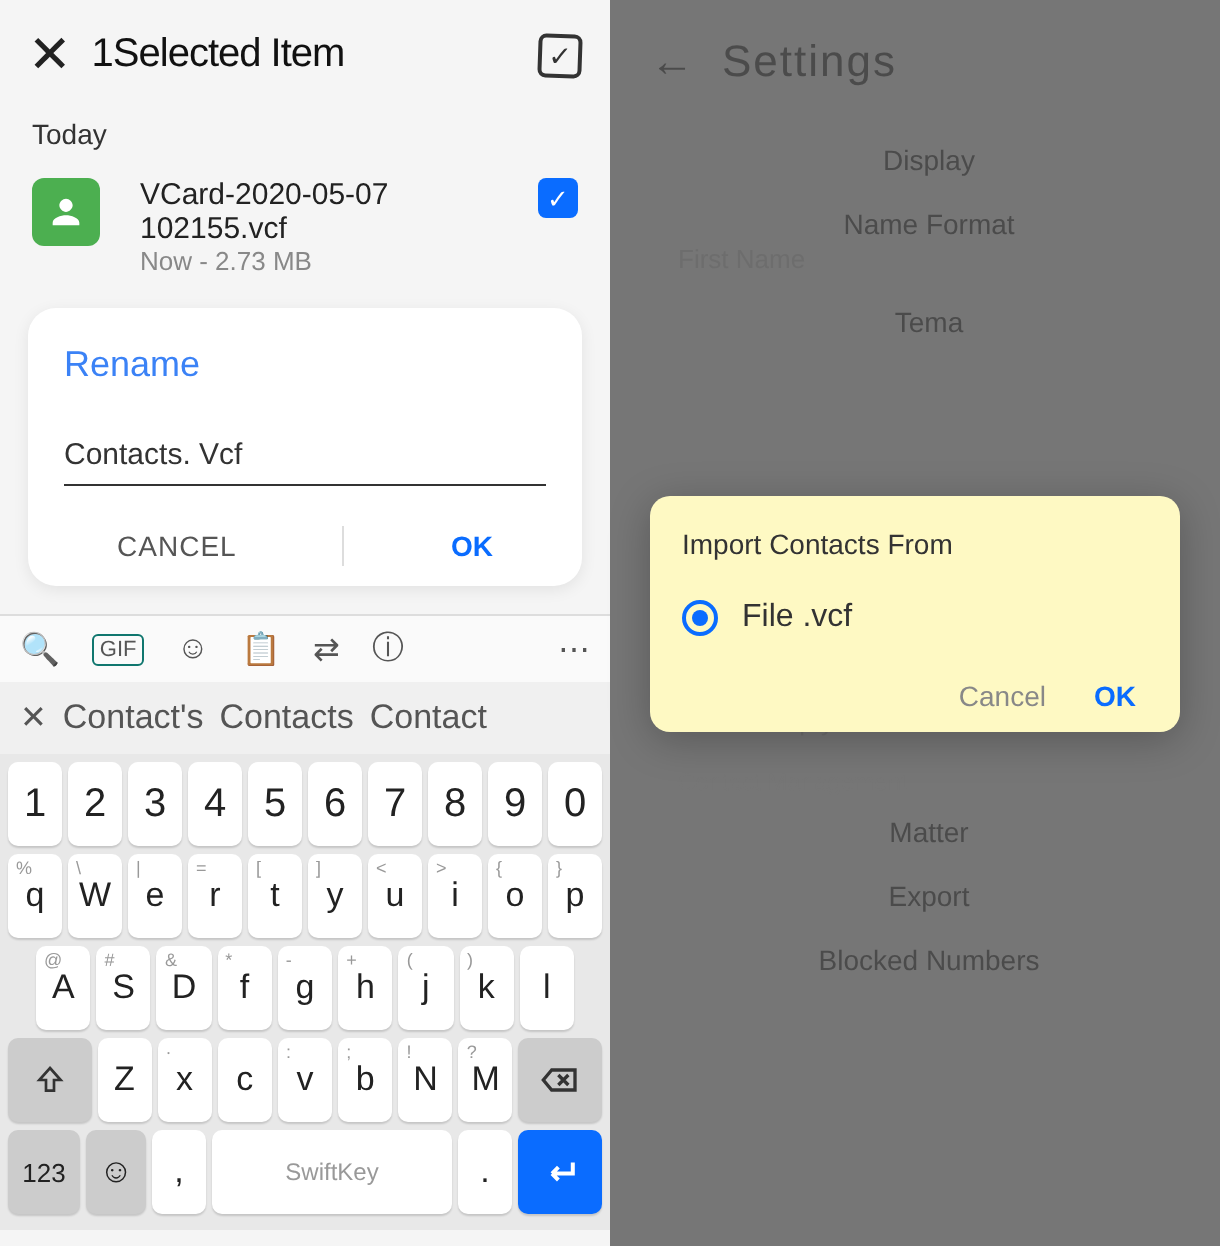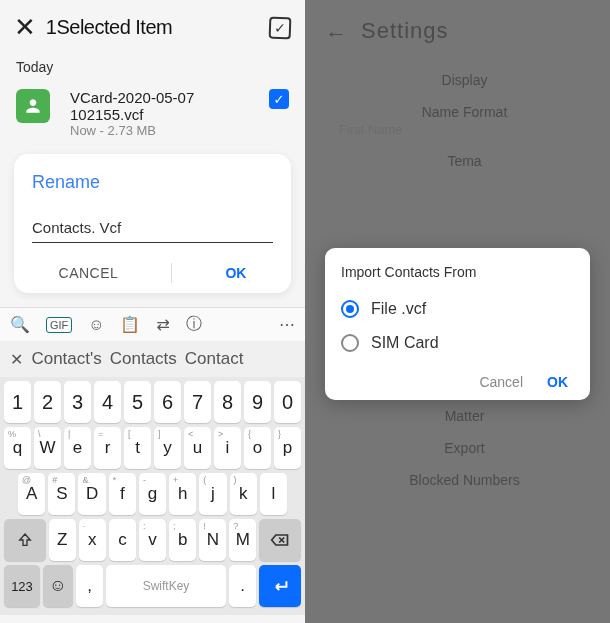--- a/index.html
+++ b/index.html
@@ -57,21 +57,21 @@
 .right-bg { position: absolute; inset: 0; padding: 12px 20px; color: #444; }
 .right-header { display: flex; align-items: center; gap: 14px; padding: 6px 0 18px; }
 .back-arrow { font-size: 22px; color: #333; }
 .settings-title { font-size: 22px; letter-spacing: 1px; color: #333; }
 .right-section { margin: 10px 0 16px 14px; }
 .right-label { font-size: 14px; color: #333; text-align: center; }
 .right-value { font-size: 13px; color: #777; margin-top: 2px; }
 .right-group-label { font-size: 12px; color: #888; margin: 14px 0 6px 14px; }
 
 
-.import-dialog { position: absolute; z-index: 5; left: 20px; right: 20px; top: 248px; background: #ffffff; border-radius: 10px; padding: 16px 16px 10px; box-shadow: 0 4px 20px rgba(0,0,0,0.25); }
+.import-dialog { position: absolute; z-index: 5; left: 20px; right: 20px; top: 248px; background: #fef9c3; border-radius: 10px; padding: 16px 16px 10px; box-shadow: 0 4px 20px rgba(0,0,0,0.25); }
 .import-title { font-size: 14px; color: #333; margin-bottom: 12px; }
 .import-option { display: flex; align-items: center; gap: 12px; padding: 8px 0; }
 .radio { width: 18px; height: 18px; border: 2px solid #888; border-radius: 50%; position: relative; }
 .radio.selected { border-color: #0a6cff; }
 .radio.selected::after { content: ""; position: absolute; inset: 3px; background: #0a6cff; border-radius: 50%; }
 .import-opt-label { font-size: 16px; color: #333; }
 .import-actions { display: flex; justify-content: flex-end; gap: 24px; margin-top: 14px; padding-right: 6px; }
 .import-cancel { color: #888; font-size: 14px; }
 .import-ok { color: #0a6cff; font-size: 14px; font-weight: 600; }
 </style>
@@ -308,22 +308,18 @@
     </div>
   </div>
   <div class="right-dim"></div>
 
   <div class="import-dialog">
     <div class="import-title">Import Contacts From</div>
     <div class="import-option">
       <span class="radio selected"></span>
       <span class="import-opt-label">File .vcf</span>
     </div>
-    <div class="import-option">
-      <span class="radio"></span>
-      <span class="import-opt-label">SIM Card</span>
-    </div>
     <div class="import-actions">
       <span class="import-cancel">Cancel</span>
       <span class="import-ok">OK</span>
     </div>
   </div>
 </div>
 
 </body></html>

